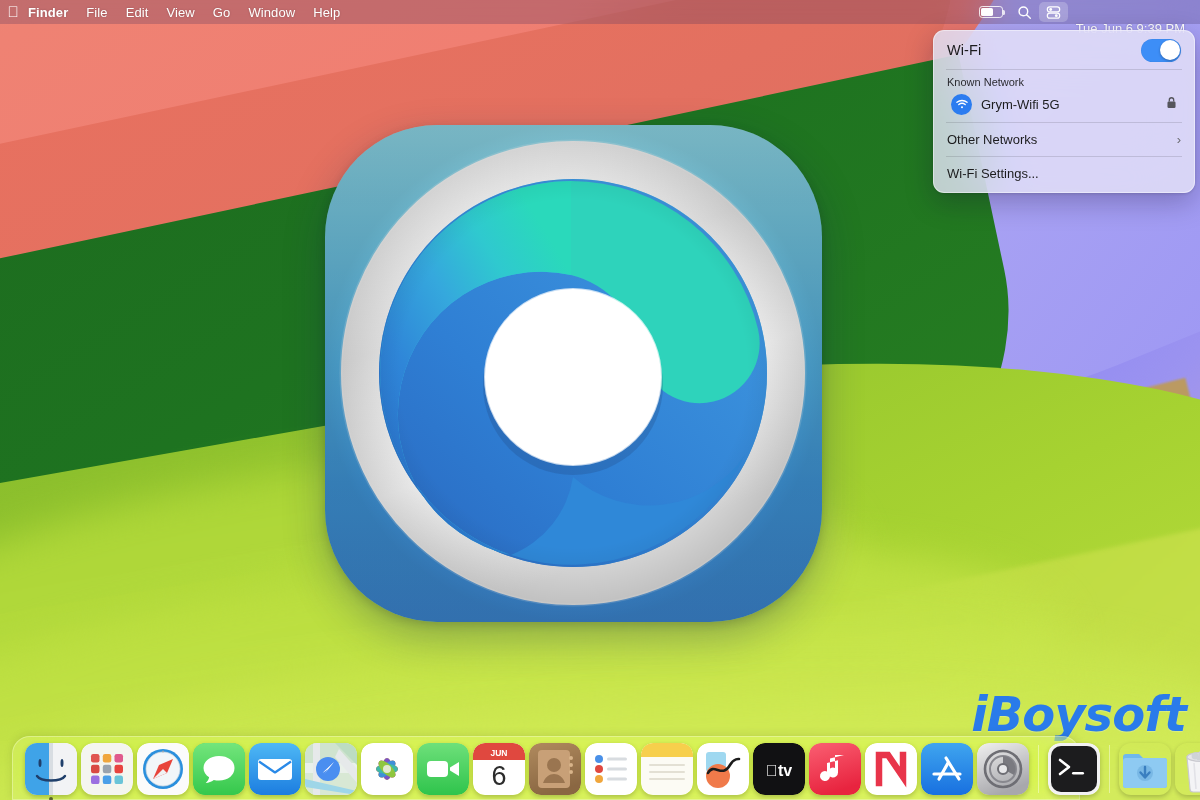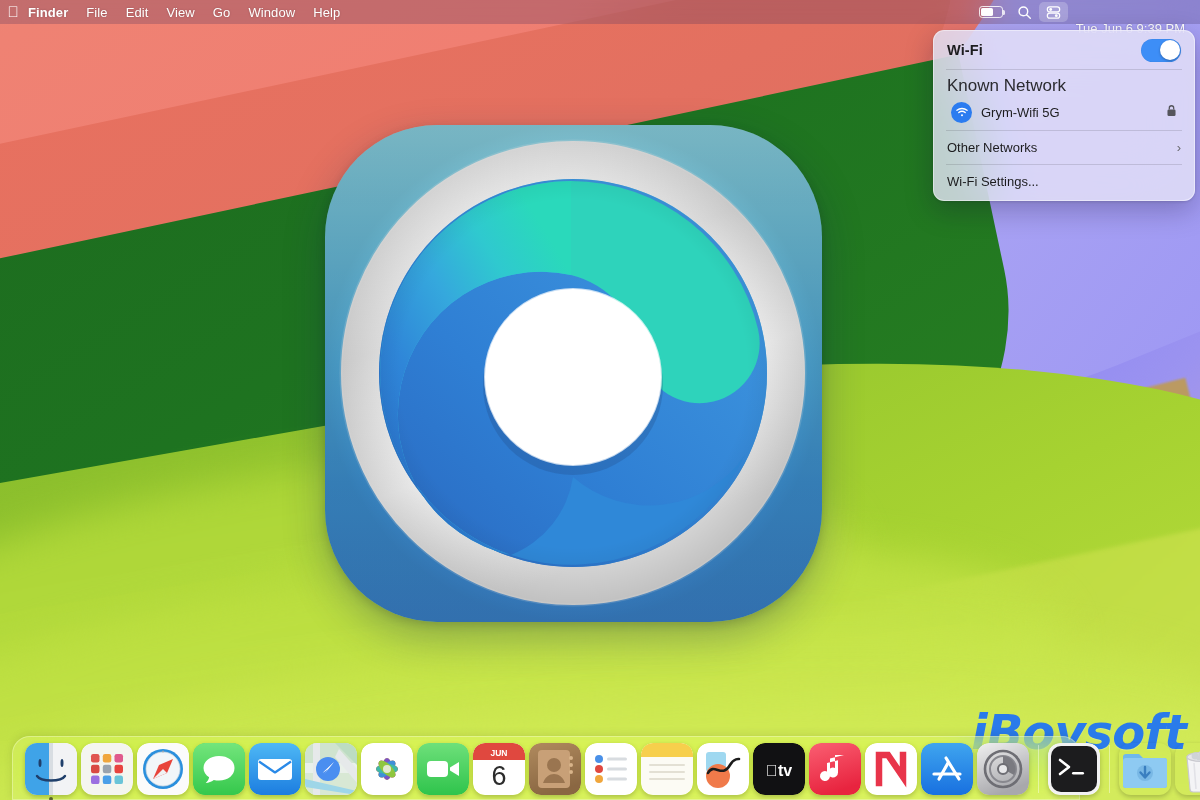--- a/index.html
+++ b/index.html
@@ -134,23 +134,23 @@
     backdrop-filter:blur(28px) saturate(160%);
     border:0.5px solid rgba(255,255,255,.45);
     border-radius:11px;
     box-shadow:0 9px 28px rgba(20,10,50,.28), 0 1px 3px rgba(0,0,0,.14);
     z-index:60;
     padding:4px 0 5px 0;
     color:#1c1c1e;
     font-size:13px;
   }
   .wp-row { display:flex; align-items:center; padding:0 13px; height:30px; }
-  .wp-title { font-size:14.5px; font-weight:700; letter-spacing:.1px; }
+  .wp-title { font-size:14.5px; font-weight:400; letter-spacing:.1px; }
   .wp-sep { height:0.5px; background:rgba(60,60,67,.17); margin:4px 12px; }
-  .wp-label { font-size:17px; color:#2b2b30; padding:2px 13px 3px; }
+  .wp-label { font-size:11px; color:#2b2b30; padding:2px 13px 3px; }
   .wp-net { display:flex; align-items:center; padding:0 13px; height:27px; gap:9px; border-radius:5px; margin:0 4px;justify-content:center; }
   .wp-net-name { font-size:13px; flex:1; }
   .wp-item { display:flex; align-items:center; padding:0 13px; height:26px; font-size:13px; }
   .wp-item .chev { margin-left:auto; color:#6a6a70; font-size:13px; }
 
   .toggle {
     margin-left:auto; width:40px; height:23px; border-radius:12px;
     background:#3d8ef7; position:relative; box-shadow:inset 0 0 0 .5px rgba(0,0,0,.06);
   }
   .toggle i { position:absolute; top:1.5px; right:1.5px; width:20px; height:20px; border-radius:50%;
@@ -165,21 +165,21 @@
     border-radius:112px;
     background:linear-gradient(180deg,#8fd8e8 0%, #72c6e2 22%, #52aede 48%, #3f95d8 72%, #3b85cf 100%);
     box-shadow:0 16px 42px rgba(20,40,80,.30), 0 3px 10px rgba(0,0,0,.15);
     z-index:10;
     overflow:hidden;
   }
   .appicon svg { display:block; width:100%; height:100%; }
 
   
   .watermark {
-    position:absolute; right:14px; bottom:40px;
+    position:absolute; right:14px; bottom:58px;
     font-size:48px; font-weight:700; font-style:italic;
     color:#2a7bea;
     letter-spacing:-1px;
     z-index:30;
     font-family:"DejaVu Sans", sans-serif;
     text-shadow:0 1px 1px rgba(255,255,255,.25);
   }
 
   
   .dock {

